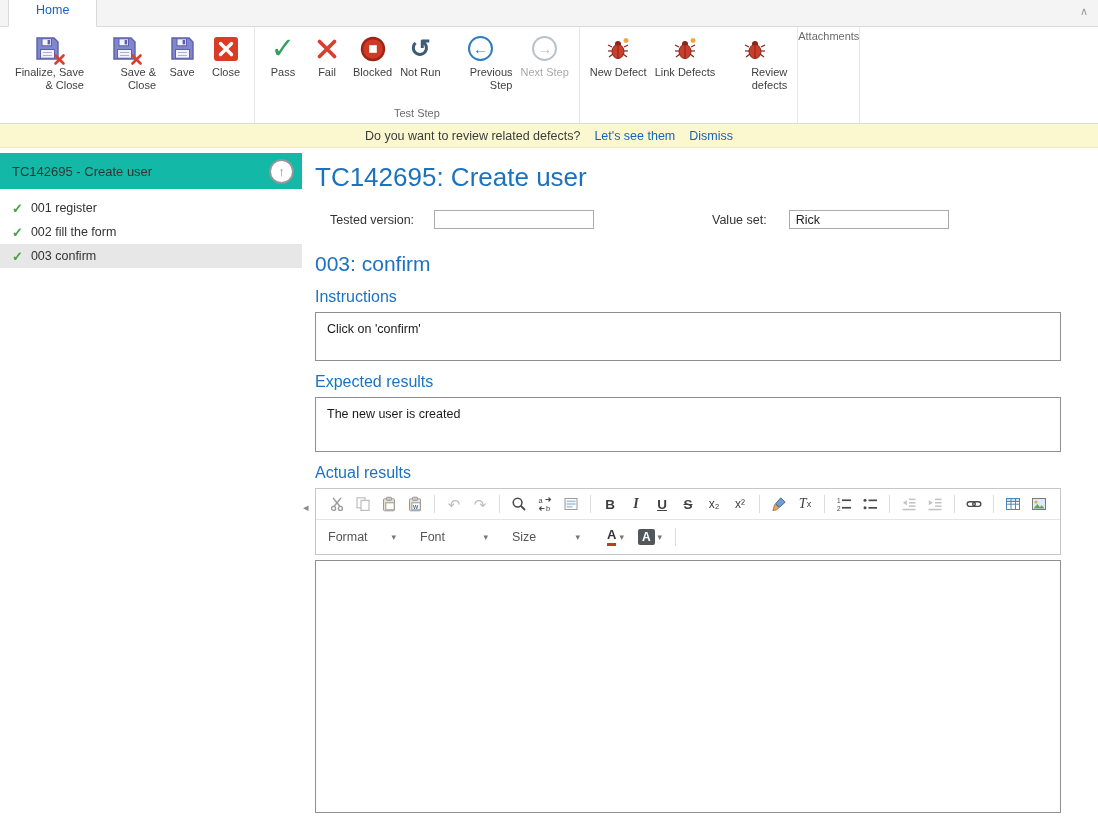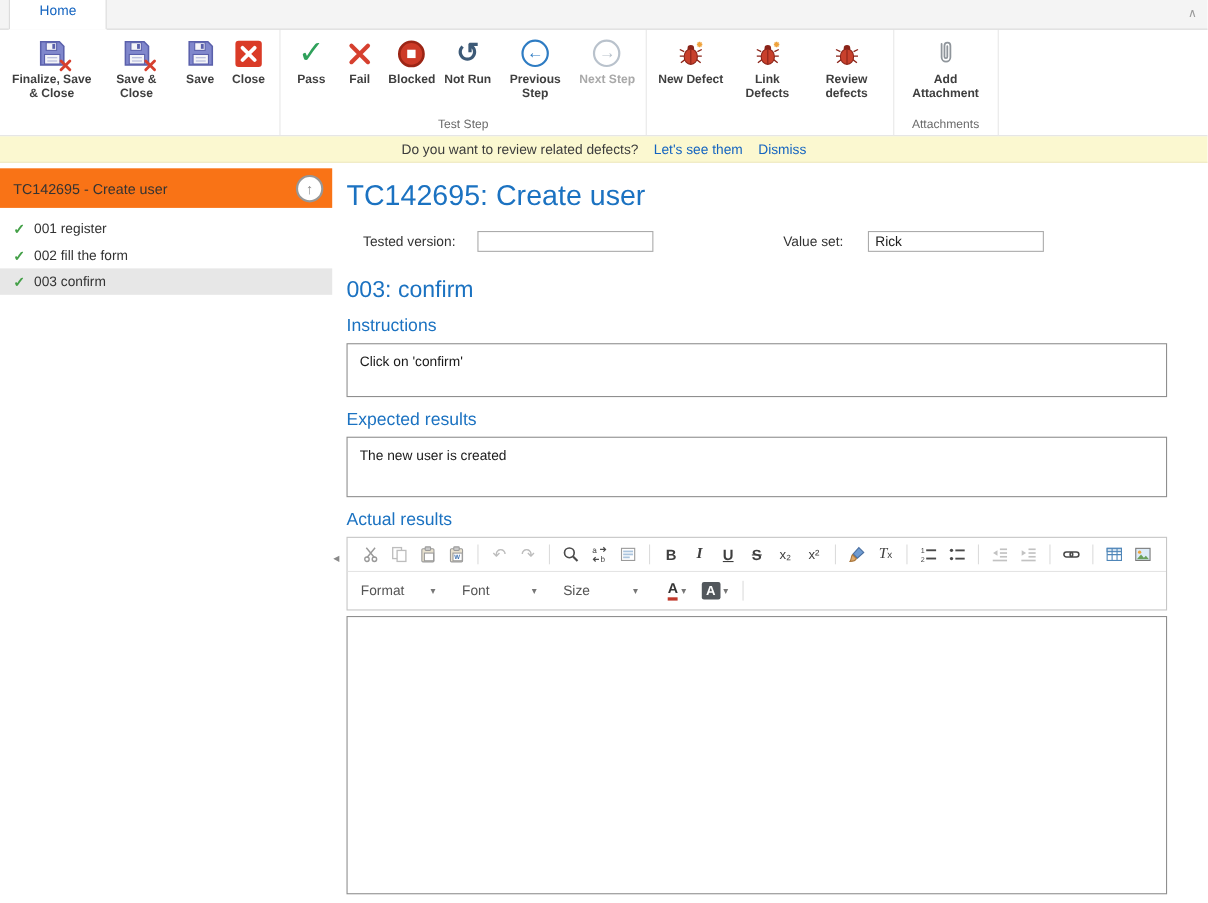--- a/index.html
+++ b/index.html
@@ -12,37 +12,37 @@
   .collapse-chevron { position: absolute; right: 10px; top: 5px; color: #9a9a9a; font-size: 11px; cursor: pointer; }
 
   
   .ribbon { display: flex; background: #fff; height: 97px; border-bottom: 1px solid #dcdcdc; }
   .rgroup { display: flex; flex-direction: column; border-right: 1px solid #e8e8e8; }
   .rbtns { display: flex; flex: 1; padding: 3px 6px 0; align-items: flex-start; }
   .rbtn { display: flex; flex-direction: column; align-items: center; padding: 3px 4px; min-width: 44px; cursor: pointer; }
   .ricon { height: 31px; display: flex; align-items: center; justify-content: center; position: relative; }
   .ricon svg { display: block; }
   .badge { position: absolute; right: -5px; bottom: -2px; }
-  .rlabel { font-size: 11px; color: #3f3f3f; text-align: center; line-height: 1.2; margin-top: 2px; max-width: 64px; font-weight: bold; }
+  .rlabel { font-size: 11px; color: #3f3f3f; text-align: right; line-height: 1.2; margin-top: 2px; max-width: 64px; }
   .rlabel.wide { max-width: 74px; }
   .rlabel.disabled { color: #a9a9a9; }
   .rgroup-label { font-size: 11px; color: #6b6b6b; text-align: center; padding: 3px 0 4px; }
   .glyph-pass { color: #2fa15b; font-size: 29px; line-height: 1; }
   .glyph-notrun { color: #3d5a77; font-size: 25px; line-height: 1; font-weight: bold; }
   .step-circle { width: 25px; height: 25px; border-radius: 50%; border: 2px solid #2e7cc3; color: #2e7cc3; display: flex; align-items: center; justify-content: center; font-size: 15px; font-weight: bold; }
   .step-circle.disabled { border-color: #b9c2cc; color: #b9c2cc; }
 
   
   .notify { height: 24px; background: #fbf8d0; border-bottom: 1px solid #eee9c2; display: flex; align-items: center; justify-content: center; gap: 14px; font-size: 12.5px; color: #3c3c3c; }
   .nlink { color: #1464c0; cursor: pointer; text-decoration: none; }
 
   
   .content { display: flex; height: 671px; }
   .sidebar { width: 318px; padding-top: 5px; }
-  .sb-header { height: 36px; background: #f97316; display: flex; align-items: center; justify-content: space-between; padding: 0 8px 0 12px; font-size: 13px; color: #333; }
+  .sb-header { height: 36px; background: #14b8a6; display: flex; align-items: center; justify-content: space-between; padding: 0 8px 0 12px; font-size: 13px; color: #333; }
   .sb-up { width: 25px; height: 25px; border-radius: 50%; border: 2px solid #979797; color: #8b8b8b; display: flex; align-items: center; justify-content: center; font-size: 13px; font-weight: bold; background: #fff; cursor: pointer; }
   .steps { margin-top: 7px; }
   .step-item { height: 24px; display: flex; align-items: center; padding-left: 12px; font-size: 12.5px; color: #333; cursor: pointer; }
   .step-item.selected { background: #e7e7e7; }
   .check { color: #44a048; font-size: 13px; margin-right: 8px; font-weight: bold; }
 
   .main { flex: 1; padding: 8px 37px 0 13px; position: relative; }
   .title { font-size: 26px; font-weight: 400; color: #1b72c1; margin: 6px 0 12px; }
   .field-row { display: flex; align-items: center; font-size: 12.5px; color: #333; padding-left: 15px; height: 21px; margin-top: 16px; }
   .fr-label1 { width: 104px; }
@@ -269,30 +269,20 @@
                 <ellipse cx="12" cy="14.5" rx="6" ry="7" fill="#c8402c" stroke="#8a2318"></ellipse>
                 <line x1="12" y1="8" x2="12" y2="21" stroke="#8a2318"></line>
               </svg>
           </span>
           <span class="rlabel">Review defects</span>
         </div>
       </div>
     </div>
 
     <div class="rgroup">
-      <div class="rbtns">
-        <div class="rbtn">
-          <span class="ricon">
-            <svg width="22" height="27" viewBox="0 0 22 27">
-                <path d="M7 5 V17 a4 4 0 0 0 8 0 V6.5 a2.7 2.7 0 0 0 -5.4 0 V16.5 a1.3 1.3 0 0 0 2.6 0 V7" fill="none" stroke="#8f959b" stroke-width="1.6" stroke-linecap="round"></path>
-              </svg>
-          </span>
-          <span class="rlabel wide">Add Attachment</span>
-        </div>
-      </div>
       <div class="rgroup-label">Attachments</div>
     </div>
 
   </div>
 
   <div class="notify">
     <span>Do you want to review related defects?</span>
     <a class="nlink">Let's see them</a>
     <a class="nlink">Dismiss</a>
   </div>

